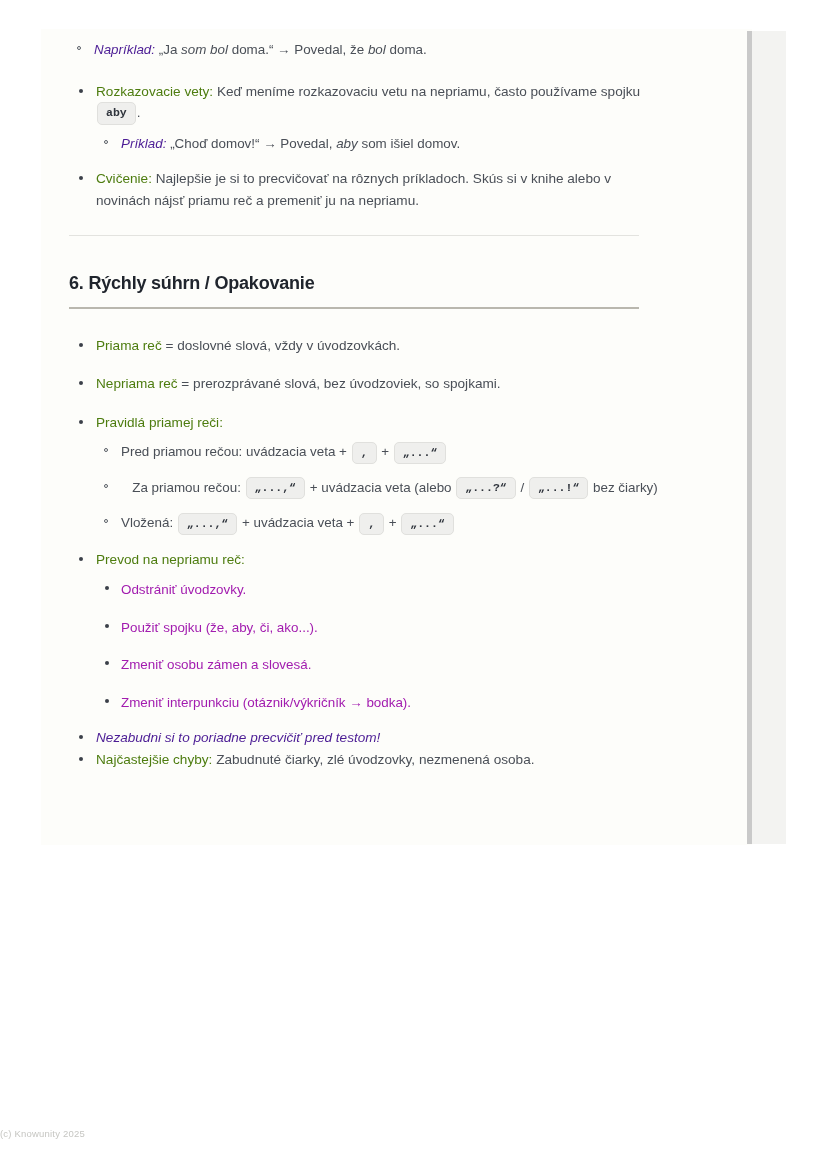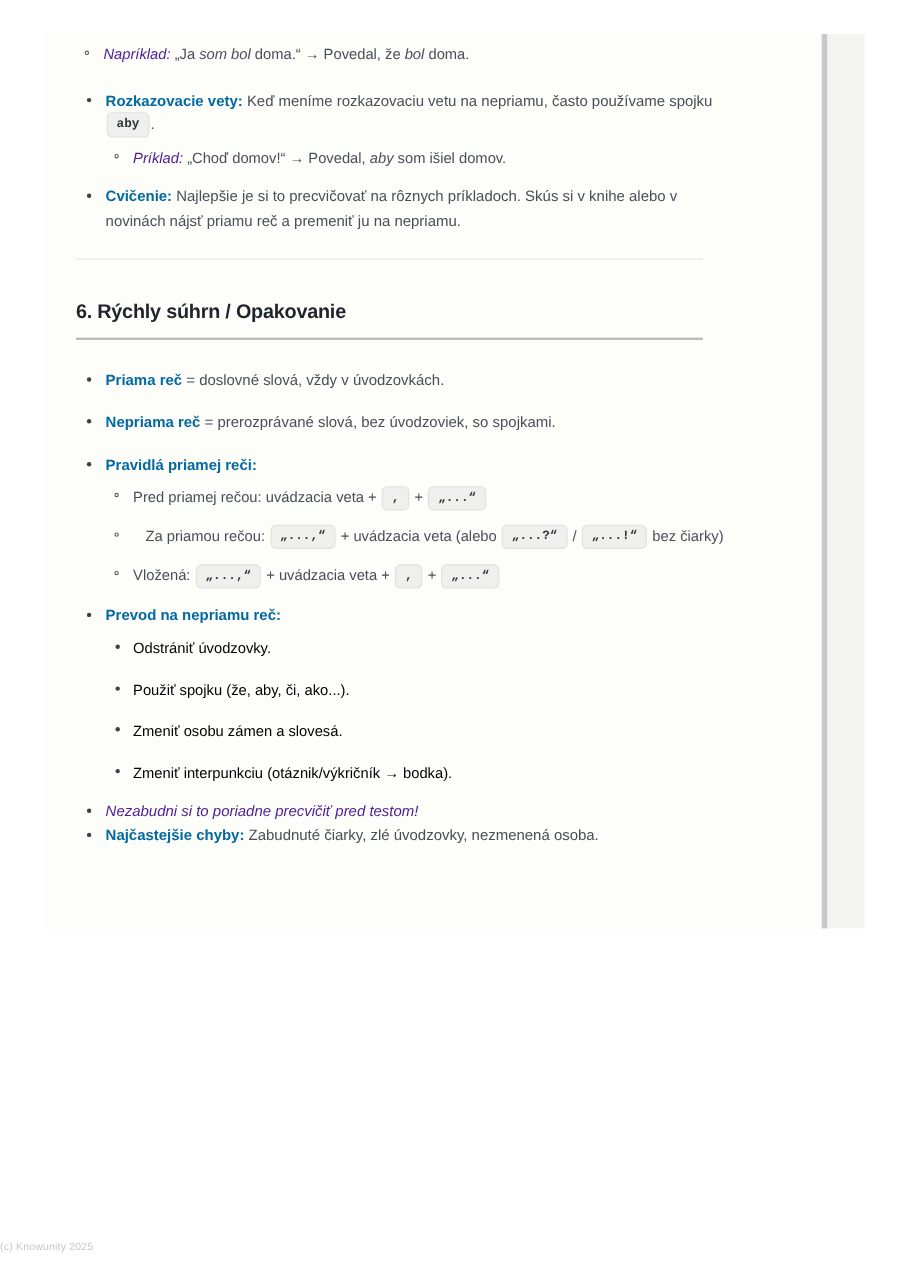--- a/index.html
+++ b/index.html
@@ -107,36 +107,36 @@
 
   .lvl3 {
     margin-top: 9px;
   }
   .lvl3 > li {
     position: relative;
     padding-left: 25px;
     margin: 0 0 16px 0;
     font-size: 13.4px;
     line-height: 1.6;
-    color: #000000;
+    color: #a21caf;
   }
   .lvl3 > li::before {
     content: "";
     position: absolute;
     left: 9px;
     top: 7px;
     width: 4px;
     height: 4px;
     border-radius: 50%;
     background: #3b4049;
   }
 
   b, .b {
-    color: #0369a1;
-    font-weight: 700;
+    color: #4d7c0f;
+    font-weight: 400;
   }
   i, .i {
     font-style: italic;
   }
   .i-dark {
     font-style: italic;
     color: #4c1d95;
   }
 
   
@@ -234,21 +234,21 @@
 
       <li>
         <span class="b">Nepriama reč</span><span> = prerozprávané slová, bez úvodzoviek, so spojkami.</span>
       </li>
 
       <li style="margin-bottom:14px;">
         <span class="b">Pravidlá priamej reči:</span>
         <ul class="lvl2">
 
           <li style="margin-bottom:13px;">
-            <span>Pred priamej rečou: uvádzacia veta + </span><span class="code">,</span><span> + </span><span class="code">„...“</span>
+            <span>Pred priamou rečou: uvádzacia veta + </span><span class="code">,</span><span> + </span><span class="code">„...“</span>
           </li>
 
           <li style="margin-bottom:13px;text-align:center;">
             <span>Za priamou rečou: </span><span class="code">„...,“</span><span> + uvádzacia veta (alebo </span><span class="code">„...?“</span><span> / </span><span class="code">„...!“</span><span> bez čiarky)</span>
           </li>
 
           <li style="margin-bottom:0;">
             <span>Vložená: </span><span class="code">„...,“</span><span> + uvádzacia veta + </span><span class="code">,</span><span> + </span><span class="code">„...“</span>
           </li>
         </ul>

